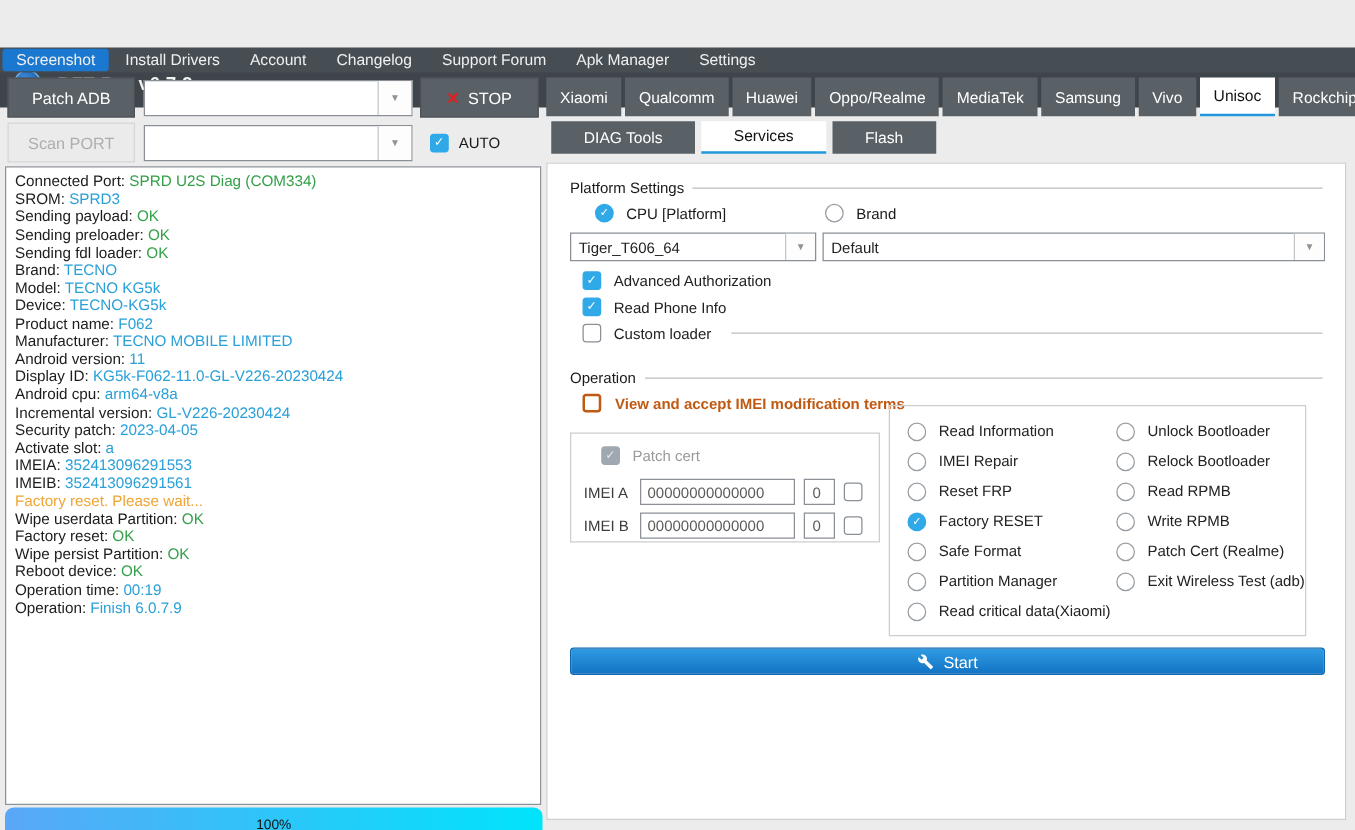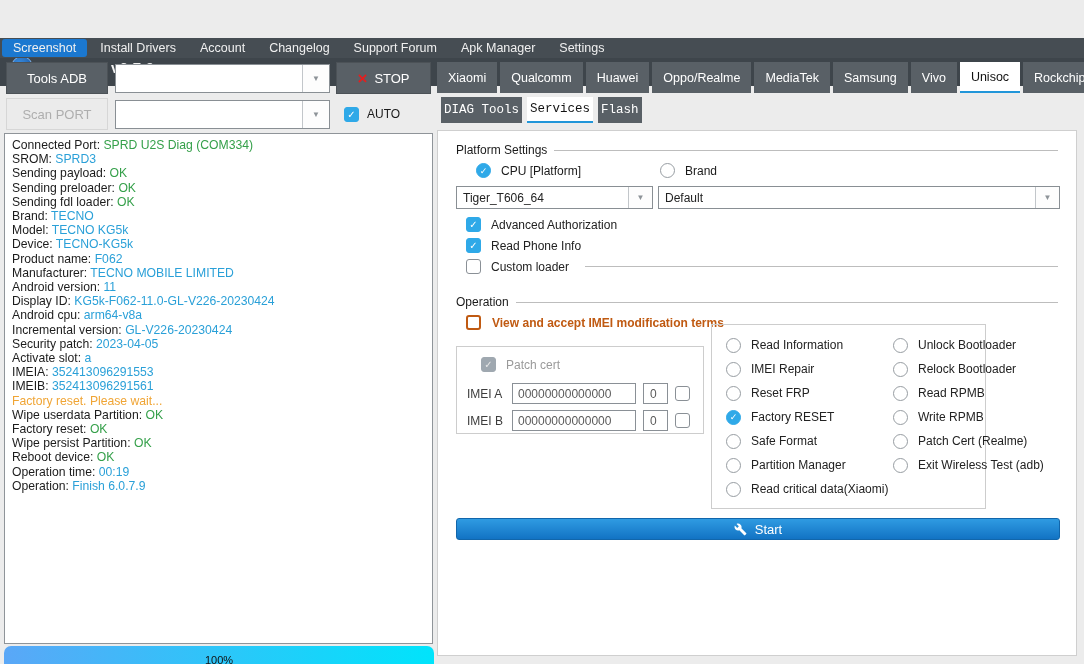--- a/index.html
+++ b/index.html
@@ -52,21 +52,21 @@
   .log-val.boldblue { color:var(--log-boldblue); font-weight:bold; font-size:13px; }
 
   
   .progress { position:absolute; left:4px; top:646px; width:430px; height:27px; border-radius:7px; background:linear-gradient(90deg,var(--progress-a),var(--progress-b)); display:flex; align-items:center; justify-content:center; font-size:11px; color:#111; }
 
   
   .brand-tabs { position:absolute; left:437px; top:62px; display:flex; gap:3px; }
   .brand-tab { height:31px; padding:0 11px; background:var(--btn-dark); color:#fff; font-size:12.5px; display:flex; align-items:center; cursor:default; }
   .brand-tab.active { background:#fff; color:#111; border-bottom:2px solid #2196d9; }
   .sub-tabs { position:absolute; left:441px; top:97px; display:flex; gap:5px; }
-  .sub-tab { height:26px; padding:0 3px; background:var(--btn-dark); color:#fff; font-size:12.5px; display:flex; align-items:center; cursor:default;font-family:Liberation Mono, monospace; }
+  .sub-tab { height:26px; padding:0 26px; background:var(--btn-dark); color:#fff; font-size:12.5px; display:flex; align-items:center; cursor:default; }
   .sub-tab.active { background:#fff; color:#111; border-bottom:2px solid #2196d9; }
 
   
   .content { position:absolute; left:437px; top:130px; width:640px; height:526px; background:#fff; border:1px solid #cfcfcf; }
   .hgroup { display:flex; align-items:center; position:absolute; left:18px; right:18px; }
   .hlabel { font-size:12px; color:#1a1a1a; flex:none; padding-right:7px; }
   .hline { flex:1; height:1px; background:#bdbdbd; }
   .hgroup.platform { top:12px; }
   .hgroup.operation { top:164px; }
 
@@ -89,21 +89,21 @@
 
   .patch-box { position:absolute; left:18px; top:215px; width:248px; height:88px; border:1px solid #cdcdcd; }
   .patch-head { position:absolute; left:24px; top:10px; display:flex; align-items:center; gap:10px; }
   .patch-label { color:#9a9a9a; font-size:12px; }
   .imei-rows { position:absolute; left:10px; top:33px; right:8px; }
   .imei-row { display:flex; align-items:center; height:27px; gap:7px; }
   .imei-label { width:38px; font-size:12px; color:#3c3c3c; flex:none; }
   .imei-input { width:124px; height:21px; border:1px solid #8a9096; font-size:12px; padding-left:5px; color:#5a5a5a; font-family:inherit; }
   .imei-count { width:25px; height:21px; border:1px solid #8a9096; font-size:12px; padding-left:6px; color:#5a5a5a; font-family:inherit; }
 
-  .radio-box { position:absolute; left:273px; top:193px; width:275px; height:185px; border:1px solid #cdcdcd;text-decoration:underline; }
+  .radio-box { position:absolute; left:273px; top:193px; width:334px; height:185px; border:1px solid #cdcdcd;text-decoration:underline; }
   .rcol { position:absolute; top:8px; }
   .rcol.c1 { left:14px; }
   .rcol.c2 { left:181px; }
   .radio-item { display:flex; align-items:center; gap:10px; height:24px; }
   .radio-label { font-size:12px; color:#222; white-space:nowrap; }
 
   .start-btn { position:absolute; left:18px; top:387px; width:604px; height:22px; border-radius:3px; border:1px solid #1166ab; background:linear-gradient(180deg,var(--start-a),var(--start-b)); color:#fff; font-size:13px; display:flex; align-items:center; justify-content:center; gap:8px; cursor:default; }
   .wrench { width:13px; height:13px; }
 </style>
 </head>
@@ -124,21 +124,21 @@
     <div class="menu-item">Install Drivers</div>
     <div class="menu-item">Account</div>
     <div class="menu-item">Changelog</div>
     <div class="menu-item">Support Forum</div>
     <div class="menu-item">Apk Manager</div>
     <div class="menu-item">Settings</div>
 </div>
 
 <div class="lc">
   <div class="lc-row">
-    <div class="btn-dark">Tools ADB</div>
+    <div class="btn-dark">Patch ADB</div>
     <div class="combo">
       <span class="combo-val"></span>
       <span class="combo-arrow">▼</span>
     </div>
     <div class="stop-btn">
       <span class="stop-x">×</span>
       <span>STOP</span>
     </div>
   </div>
   <div class="lc-row">

